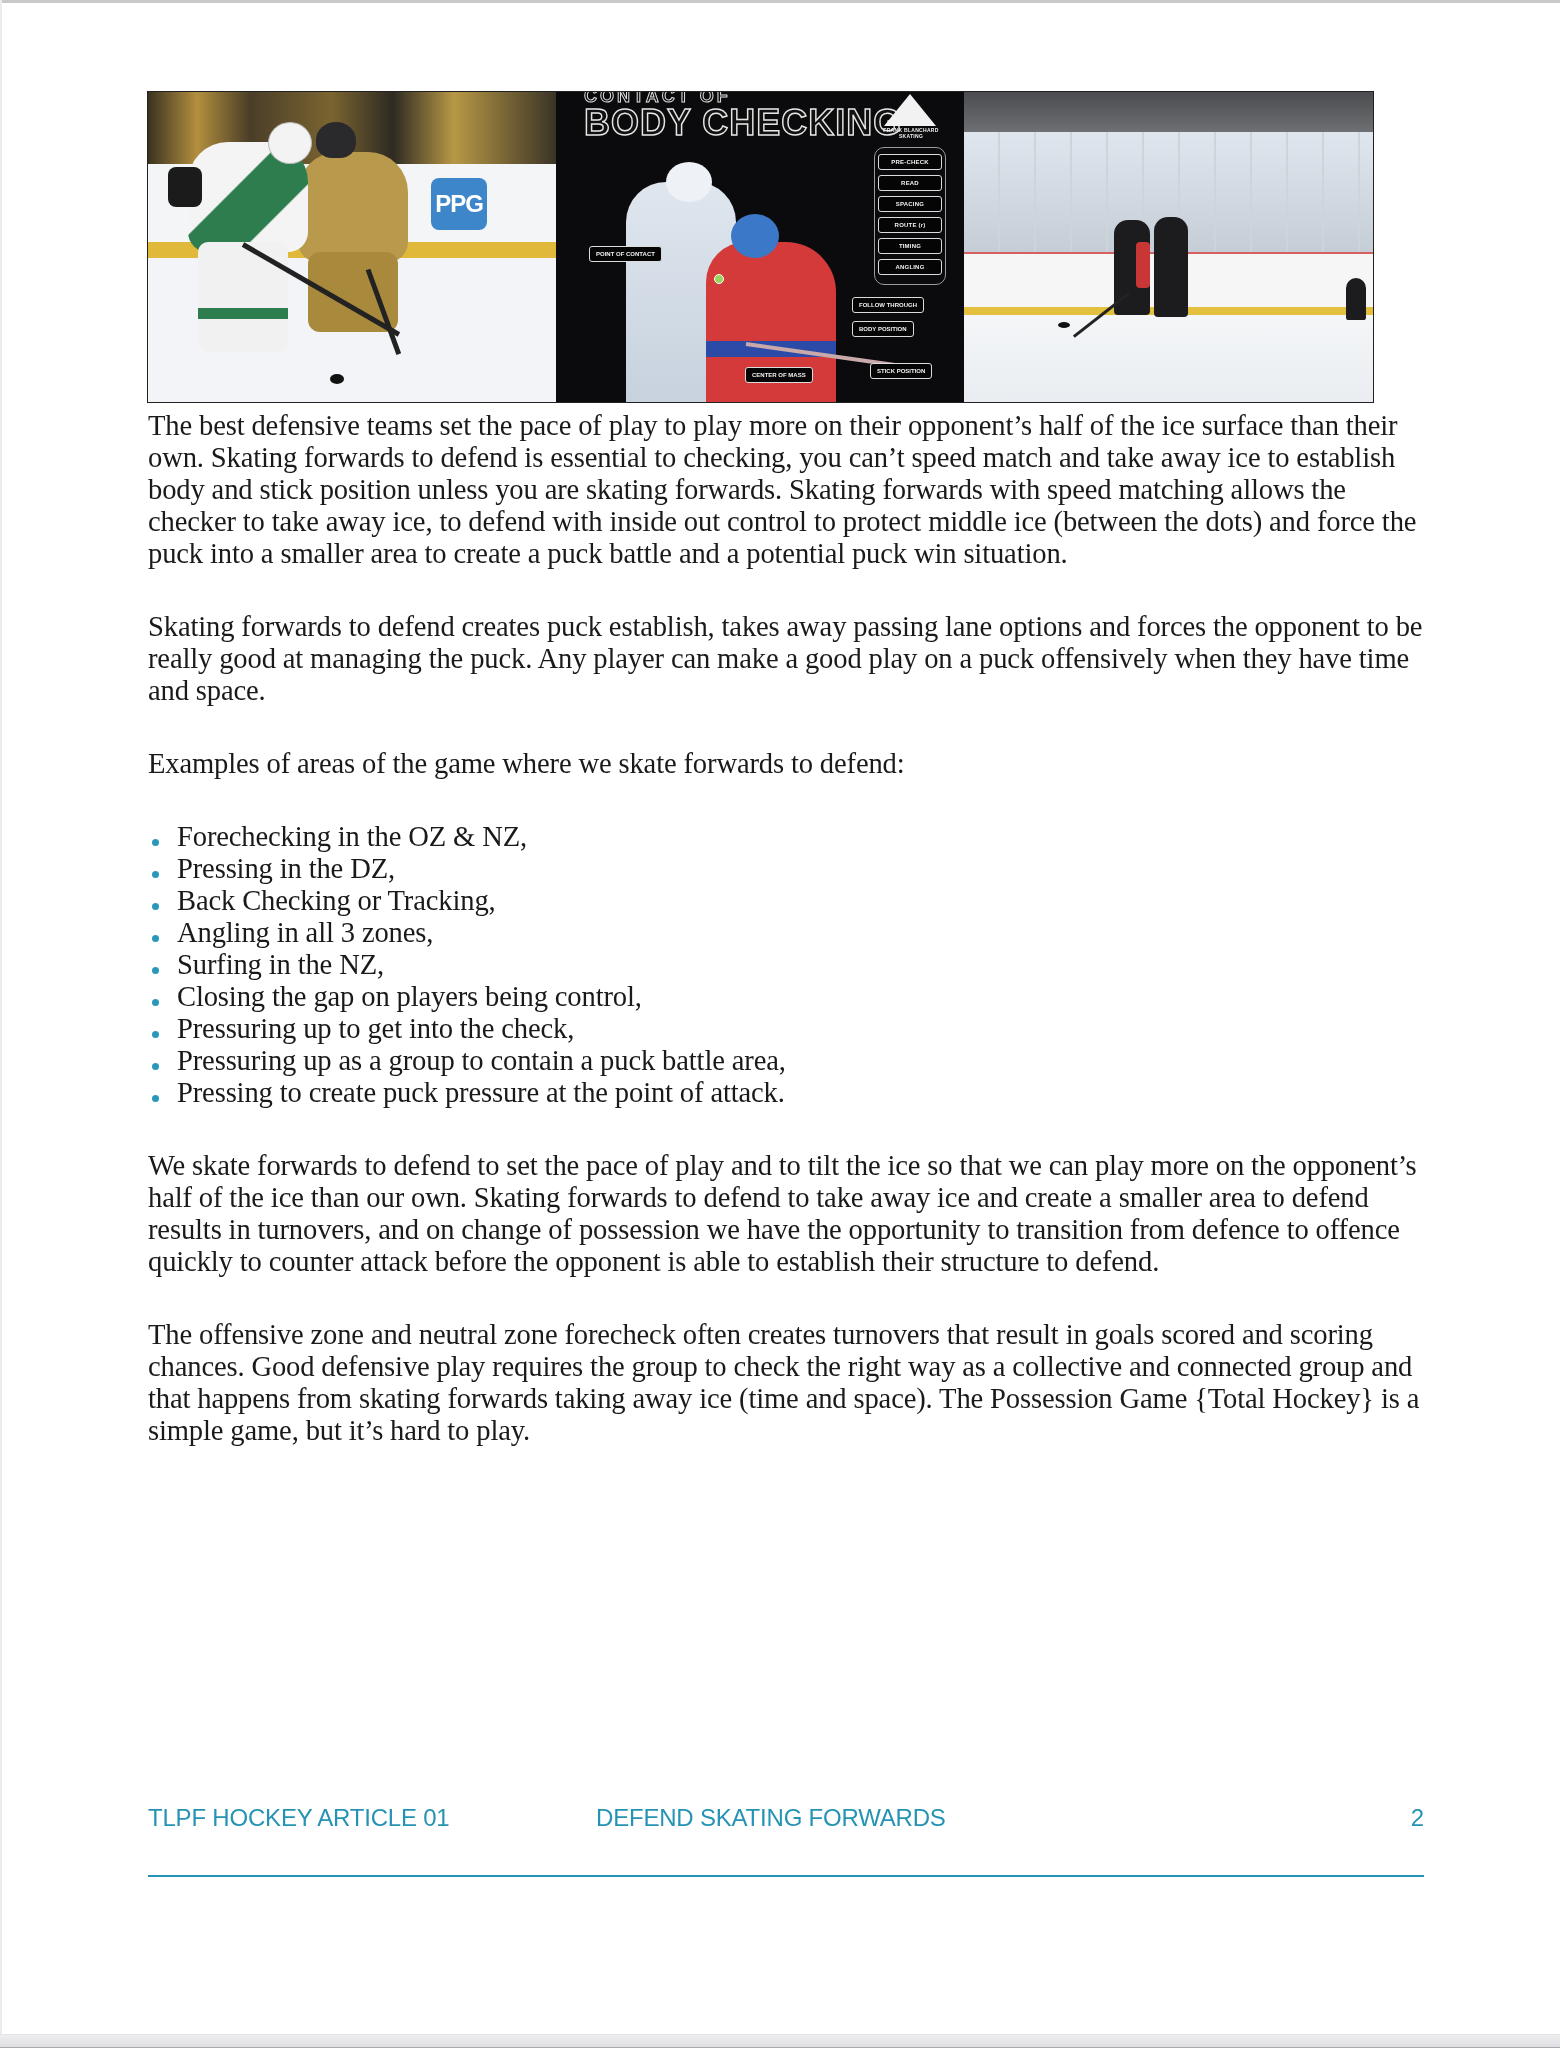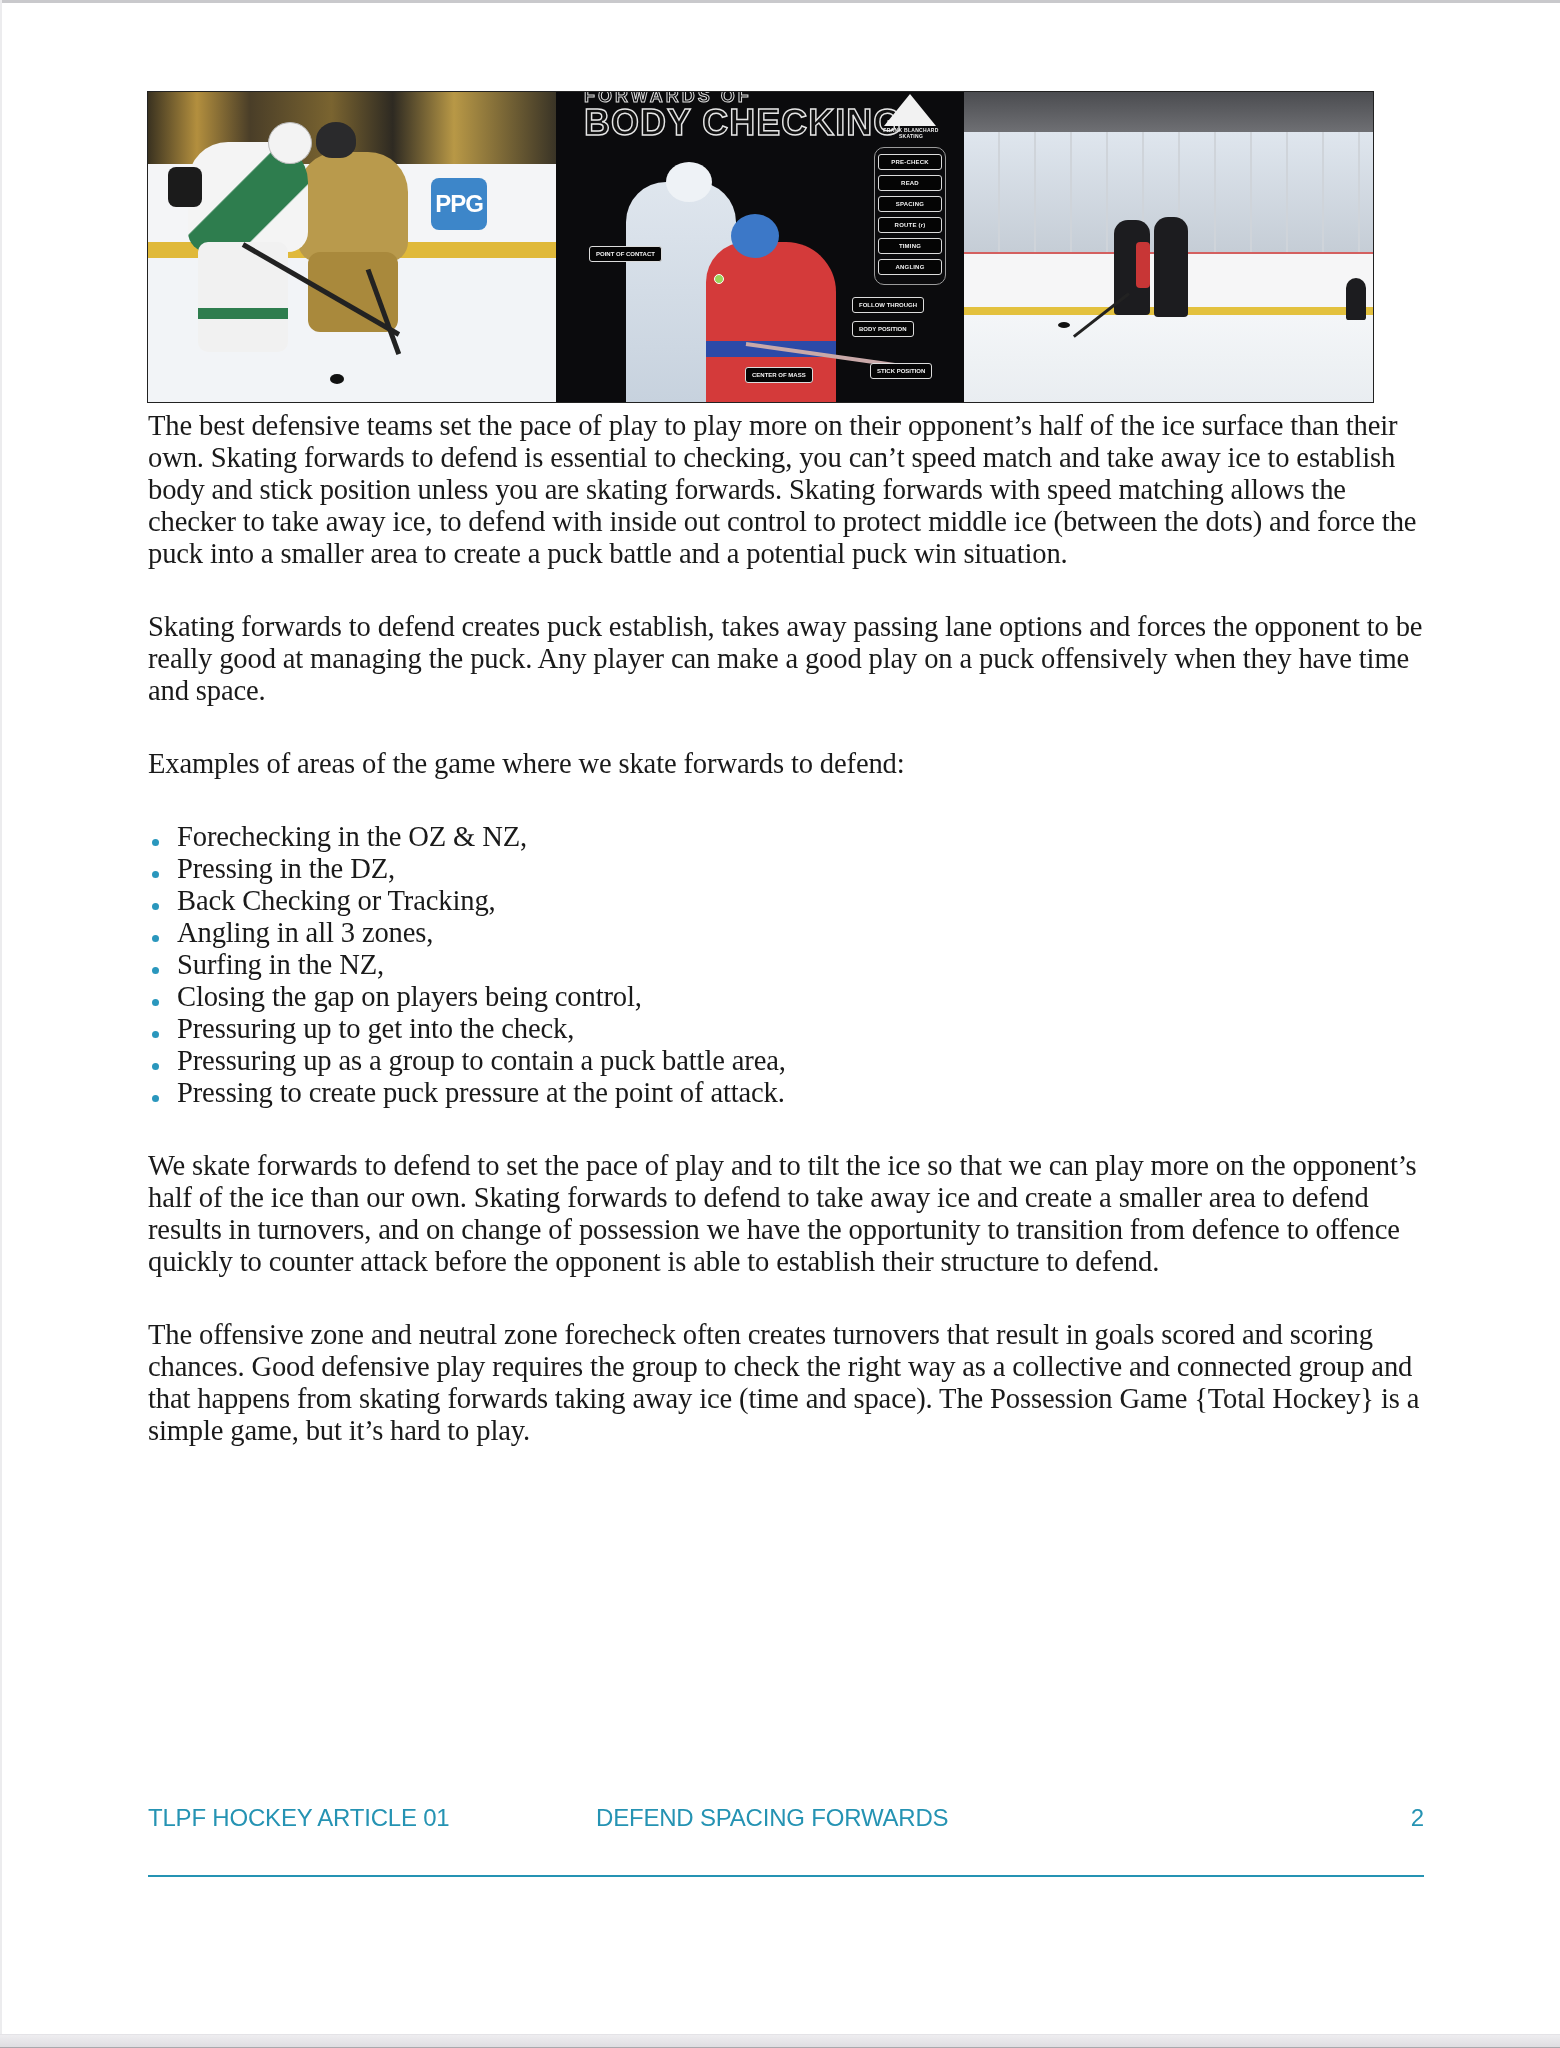--- a/index.html
+++ b/index.html
@@ -136,21 +136,21 @@
         <div class="legs"></div>
         <div class="helm"></div>
         <div class="glove"></div>
     </div>
     <div class="stick-1"></div>
     <div class="stick-2"></div>
     <div class="puck"></div>
   </div>
 
   <div class="photo photo-2">
-    <div class="bc-top">FORWARDS OF</div>
+    <div class="bc-top">CONTACT OF</div>
     <div class="bc-title">BODY CHECKING</div>
     <div class="fbs-logo">
       <div class="tri"></div>
       <div class="lbl">FRANK BLANCHARD SKATING</div>
     </div>
     <div class="p2-white"></div>
     <div class="p2-white-helm"></div>
     <div class="p2-red"></div>
     <div class="p2-red-helm"></div>
     <div class="p2-stick"></div>
@@ -206,17 +206,17 @@
   </ul>
   <div class="para-gap"></div>
   <p>We skate forwards to defend to set the pace of play and to tilt the ice so that we can play more on the opponent’s half of the ice than our own. Skating forwards to defend to take away ice and create a smaller area to defend results in turnovers, and on change of possession we have the opportunity to transition from defence to offence quickly to counter attack before the opponent is able to establish their structure to defend.</p>
   <div class="para-gap"></div>
   <p>The offensive zone and neutral zone forecheck often creates turnovers that result in goals scored and scoring chances. Good defensive play requires the group to check the right way as a collective and connected group and that happens from skating forwards taking away ice (time and space). The Possession Game {Total Hockey} is a simple game, but it’s hard to play.</p>
 </div>
 
 <div class="footer-rule accent-bg" style="background: rgb(37, 147, 179);"></div>
 <div class="footer accent-text" style="color: rgb(37, 147, 179);">
   <span class="f-left">TLPF HOCKEY ARTICLE 01</span>
-  <span class="f-mid">DEFEND SPACING FORWARDS</span>
+  <span class="f-mid">DEFEND SKATING FORWARDS</span>
   <span class="f-right">2</span>
 </div>
 
 <div class="bottom-bar"></div>
 
 </body></html>

